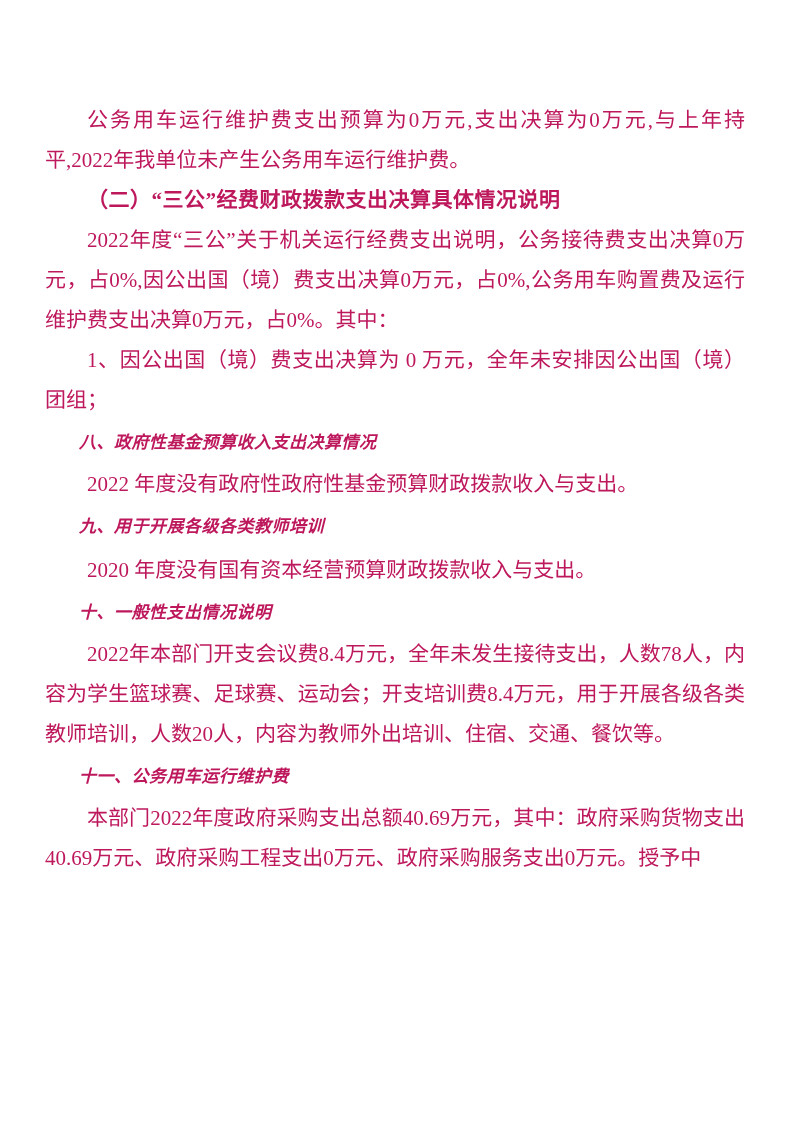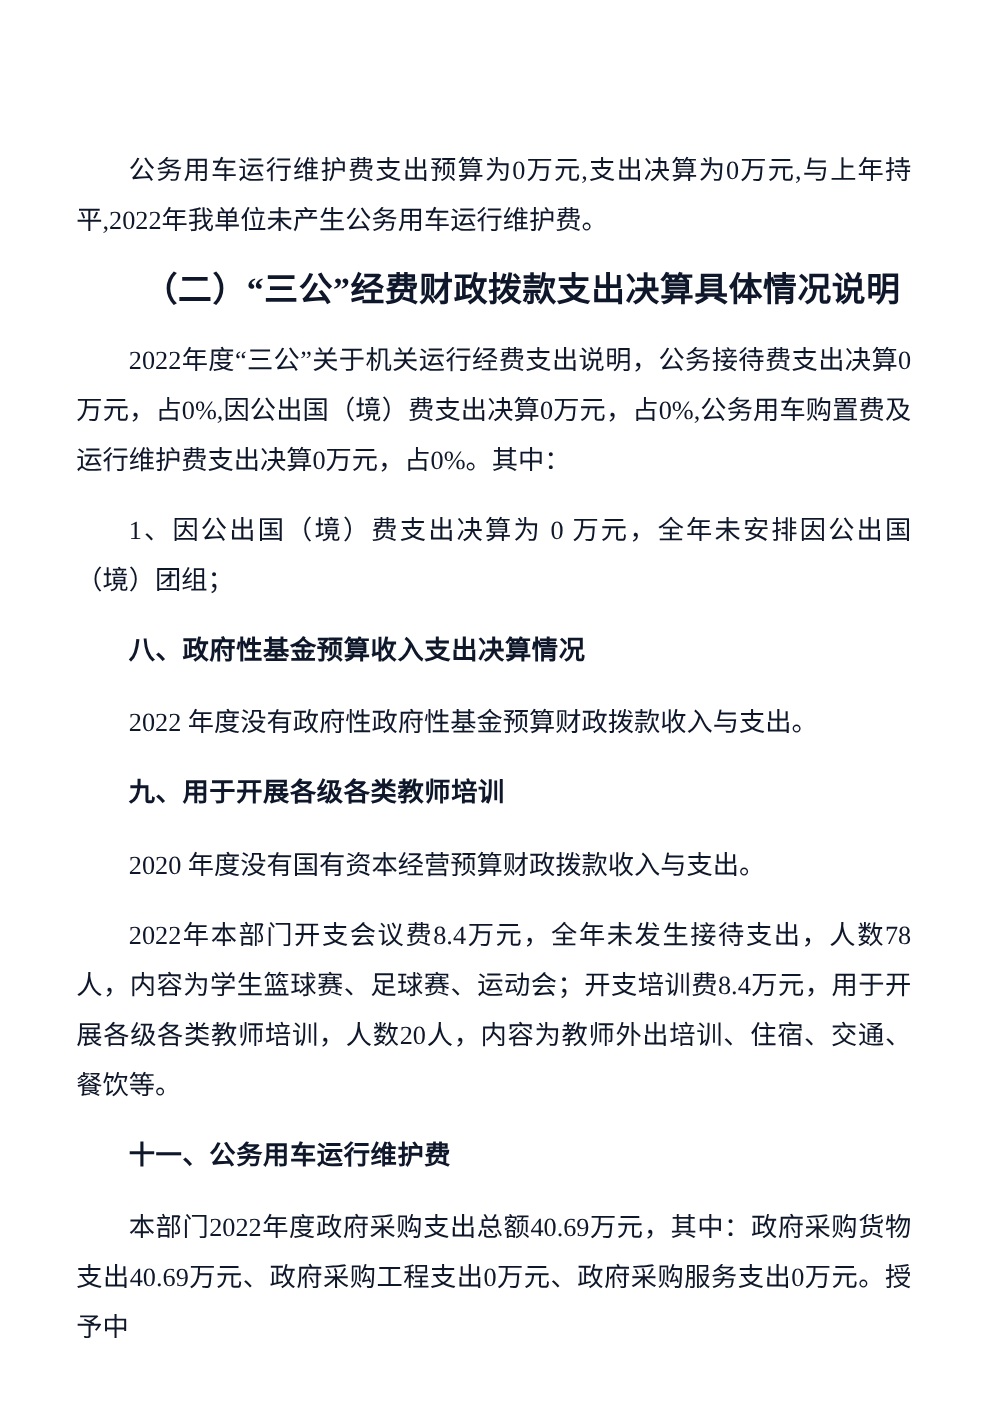--- a/index.html
+++ b/index.html
@@ -12,47 +12,48 @@
     width: 793px;
     height: 1122px;
     margin: 0 auto;
     background: #ffffff;
     box-sizing: border-box;
     padding: 100px 48px 0 45px;
     overflow: hidden;
     color: #161616;
   }
   .blk {
-    margin: 16px;
+    margin: 0;
     padding: 0;
     text-indent: 2em;
-    color: #0f172a;
+    color: #be185d;
   }
   .para {
     font-family: "Liberation Serif", "DejaVu Serif", serif;
     font-size: 21px;
     line-height: 40px;
     font-weight: 400;
     text-align: justify;
     text-justify: inter-ideograph;
     text-align-last: left;
   }
   .head-kai {
     font-family: "Liberation Serif", "DejaVu Serif", serif;
-    font-size: 27px;
+    font-size: 21px;
     line-height: 40px;
     font-weight: 700;
     letter-spacing: 0.5px;
   }
   .head-hei {
     font-family: "Liberation Sans", "DejaVu Sans", sans-serif;
-    font-size: 21px;
+    font-size: 17px;
     line-height: 42px;
     font-weight: 700;
     letter-spacing: 0.5px;
+    font-style: italic;
   }
   .gap-sm { margin-top: 2px; }
 </style>
 </head>
 <body>
 
 <div class="page">
 
   <p class="blk para">公务用车运行维护费支出预算为0万元,支出决算为0万元,与上年持平,2022年我单位未产生公务用车运行维护费。</p>
 
@@ -65,20 +66,21 @@
 
 
   <h3 class="blk head-hei gap-sm">八、政府性基金预算收入支出决算情况</h3>
 
   <p class="blk para">2022 年度没有政府性政府性基金预算财政拨款收入与支出。</p>
 
   <h3 class="blk head-hei gap-sm">九、用于开展各级各类教师培训</h3>
 
   <p class="blk para gap-sm">2020 年度没有国有资本经营预算财政拨款收入与支出。</p>
 
+  <h3 class="blk head-hei gap-sm">十、一般性支出情况说明</h3>
 
   <p class="blk para">2022年本部门开支会议费8.4万元，全年未发生接待支出，人数78人，内容为学生篮球赛、足球赛、运动会；开支培训费8.4万元，用于开展各级各类教师培训，人数20人，内容为教师外出培训、住宿、交通、餐饮等。</p>
 
   <h3 class="blk head-hei gap-sm">十一、公务用车运行维护费</h3>
 
   <p class="blk para">本部门2022年度政府采购支出总额40.69万元，其中：政府采购货物支出40.69万元、政府采购工程支出0万元、政府采购服务支出0万元。授予中</p>
 
 </div>
 
 </body></html>

